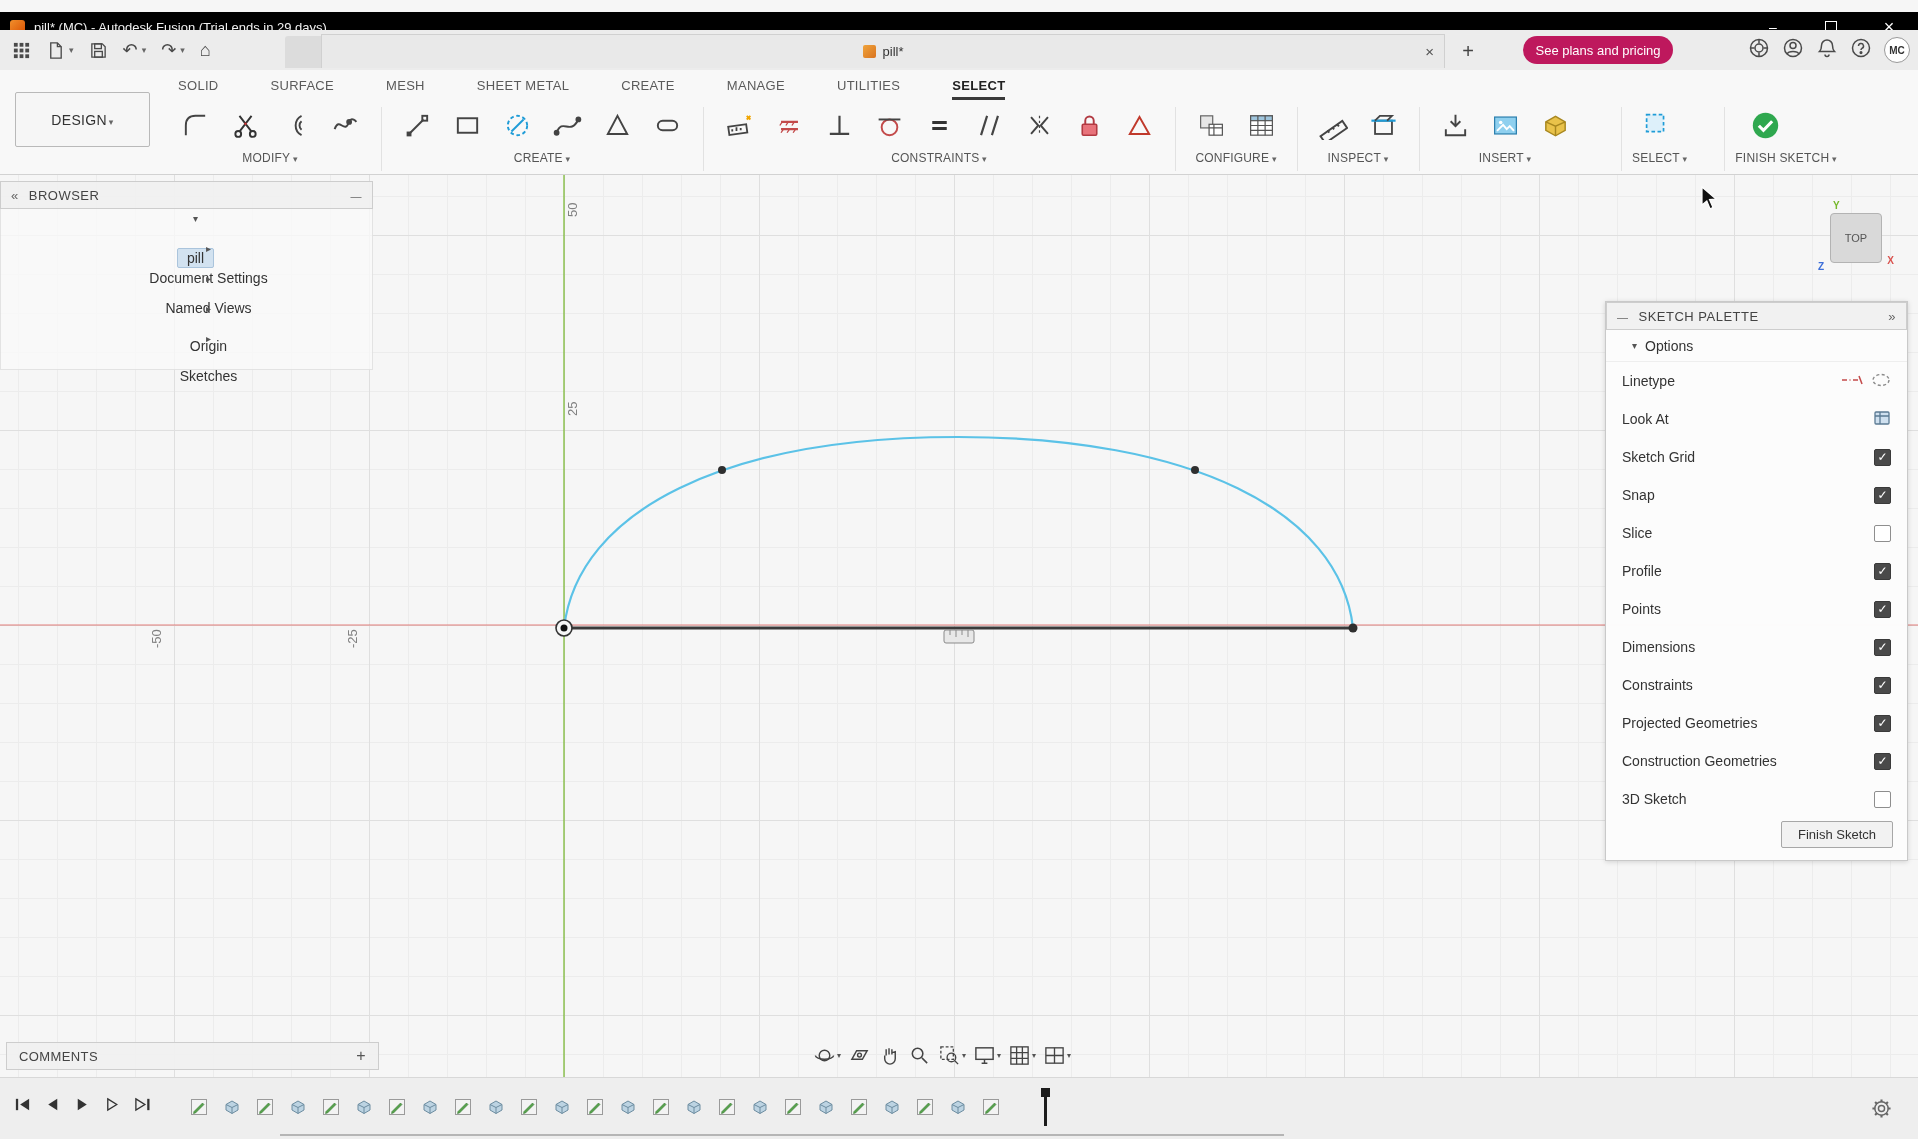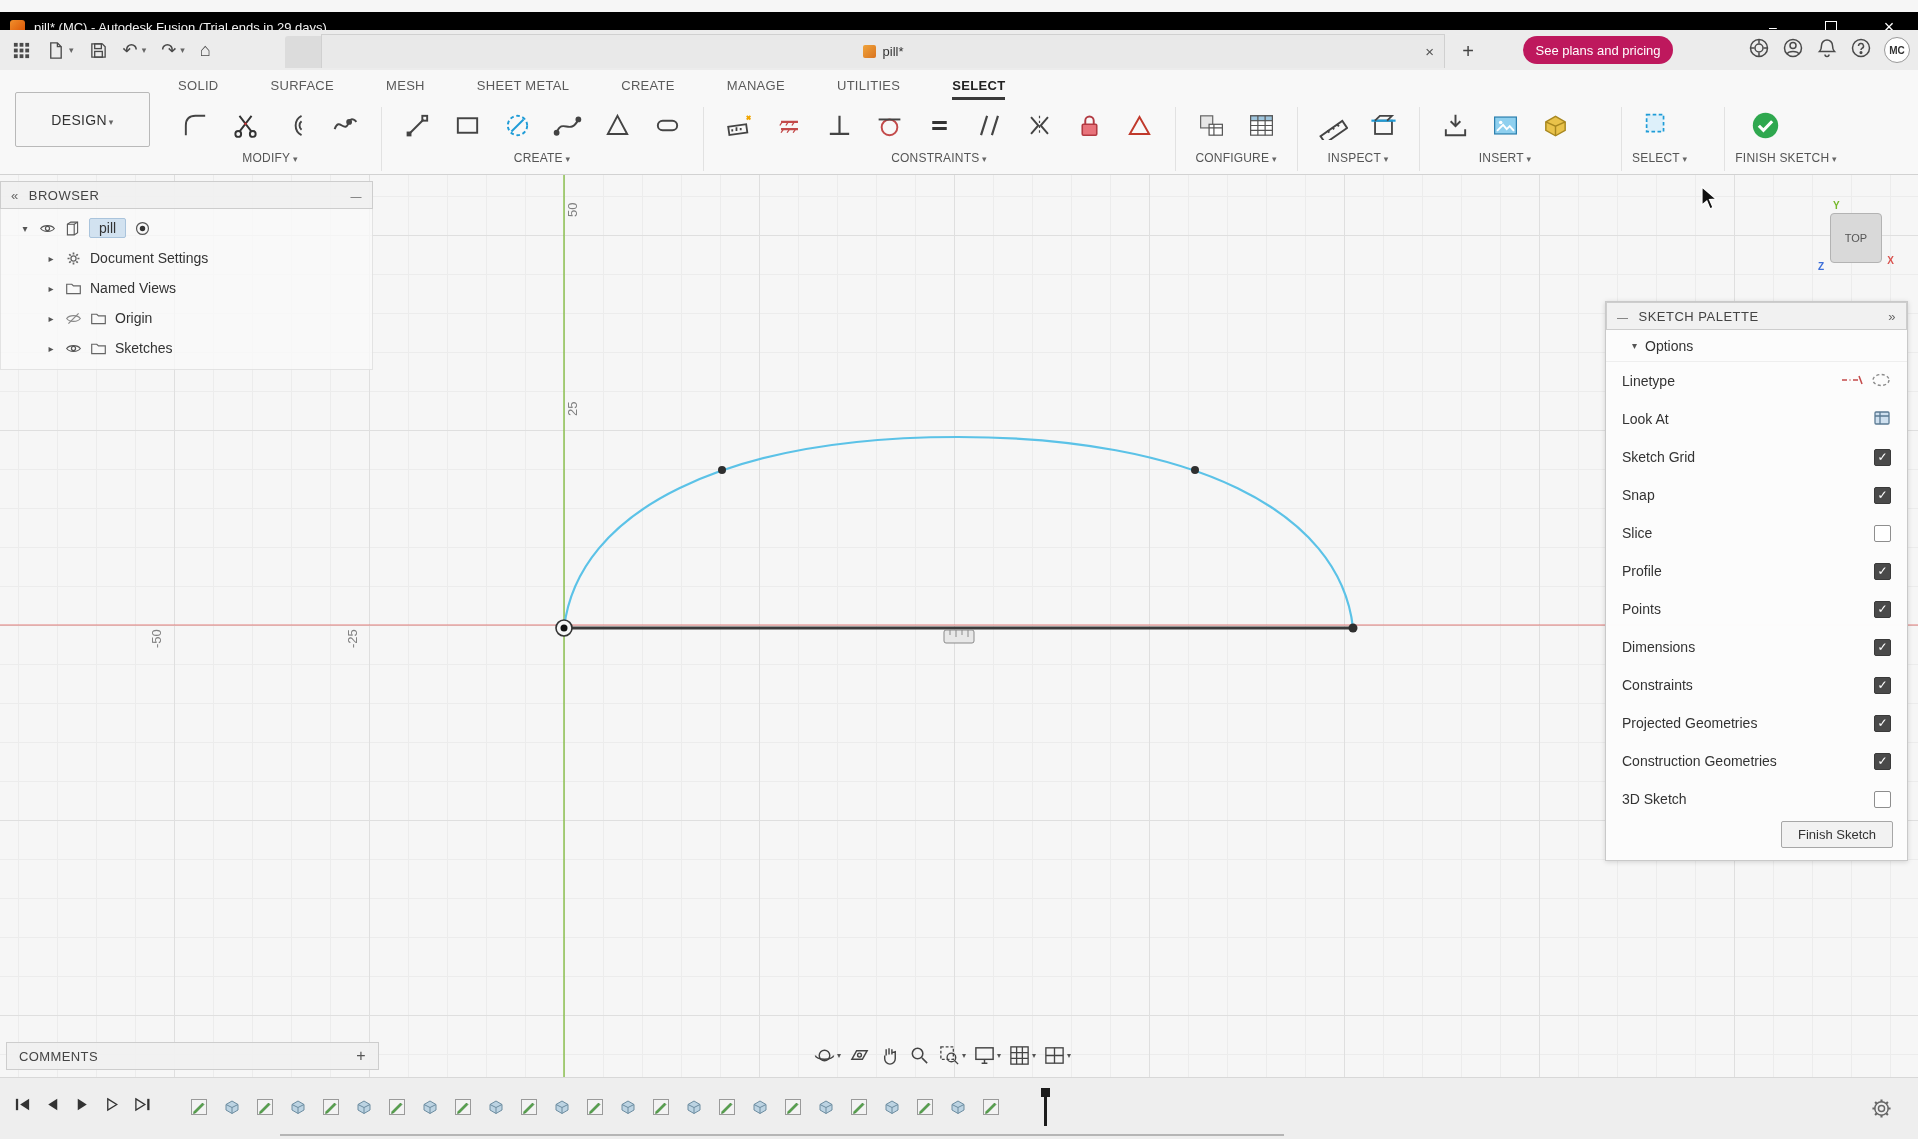--- a/index.html
+++ b/index.html
@@ -86,21 +86,21 @@
   
   #browser { position:absolute; left:0; top:6px; width:373px; }
   .panel-head { height:28px; background:rgba(240,240,240,.95); border:1px solid #cdcdcd;
     display:flex; align-items:center; font-size:13px; color:#444; letter-spacing:.5px; padding:0 10px; gap:10px; }
   .panel-head .spacer { flex:1; }
   .i-chevL::before { content:"«"; color:#666; }
   .i-chevR::before { content:"»"; color:#666; }
   .i-min::before { content:"—"; color:#666; font-size:11px; }
   #browser-tree { background:rgba(249,249,249,.82); border:1px solid rgba(205,205,205,.5); border-top:none;
     padding:4px 0 6px 0; }
-  .tree-row { height:30px; display:flex; align-items:center; font-size:14px; color:#333; gap:8px; }
+  .tree-row { height:30px; display:flex; align-items:center; font-size:14px; color:#333; gap:8px;flex-direction:column; }
   .tree-row .car { width:12px; text-align:center; color:#555; font-size:10px; }
   .tree-row svg { width:17px; height:17px; }
   .root-chip { background:#d2e2f0; border:1px solid #aac4dc; border-radius:2px; padding:1px 9px; }
   .i-caret-down::before { content:"▾"; }
   .i-caret-right::before { content:"▸"; }
 
   
   #palette { position:absolute; left:1605px; top:126px; width:303px; height:560px;
     background:rgba(252,252,252,.98); border:1px solid #c9c9c9; box-shadow:0 1px 5px rgba(0,0,0,.15); }
   #pal-options { height:32px; display:flex; align-items:center; gap:8px; padding:0 26px;

